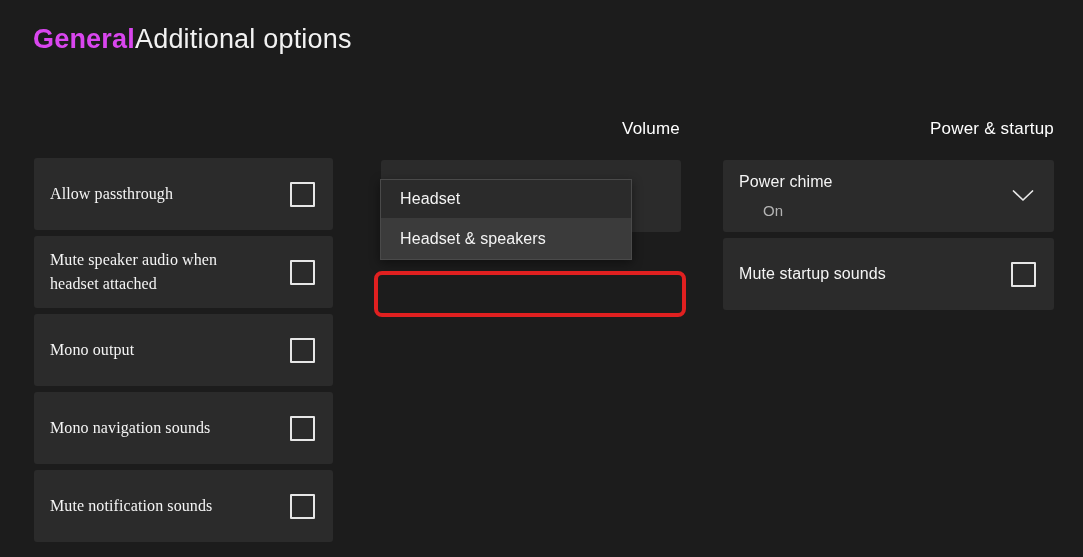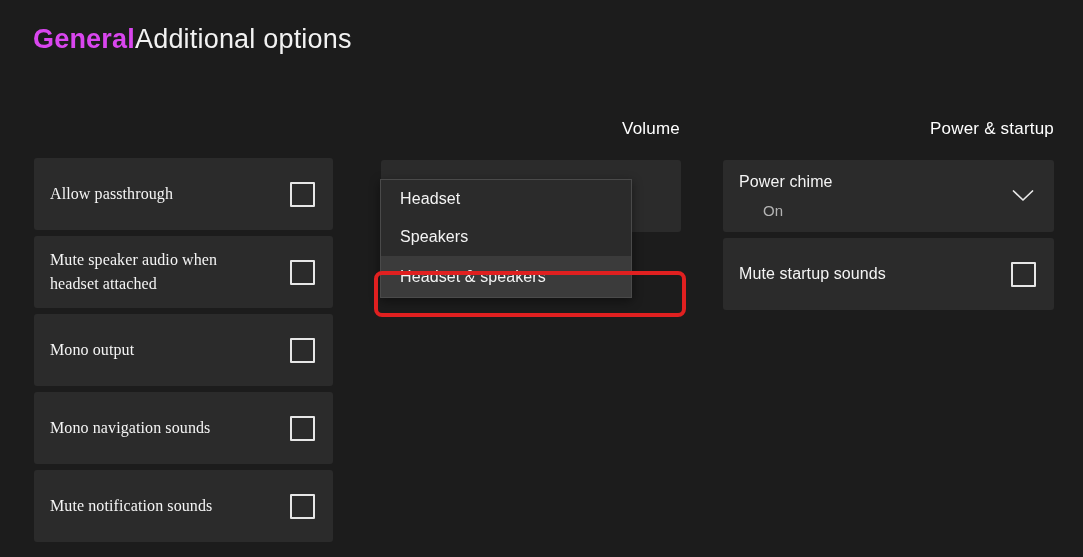--- a/index.html
+++ b/index.html
@@ -226,23 +226,20 @@
 <div class="col-mid">
   <div class="col-heading">Volume</div>
 
   <div class="dropdown-wrap">
     <div class="dropdown-backcard"></div>
 
     <div class="dropdown-list">
       <div class="dropdown-item">
         <span>Headset</span>
       </div>
-      <div class="dropdown-item">
-        <span>Speakers</span>
-      </div>
       <div class="dropdown-item selected">
         <span>Headset &amp; speakers</span>
       </div>
     </div>
 
     <div class="red-highlight"></div>
   </div>
 </div>
 
 <div class="col-right">

